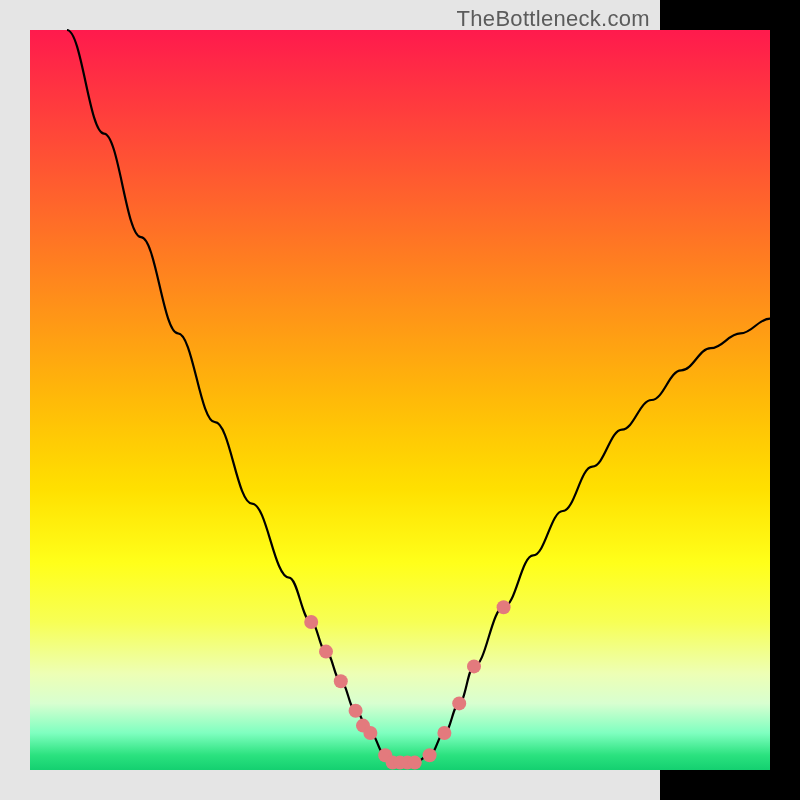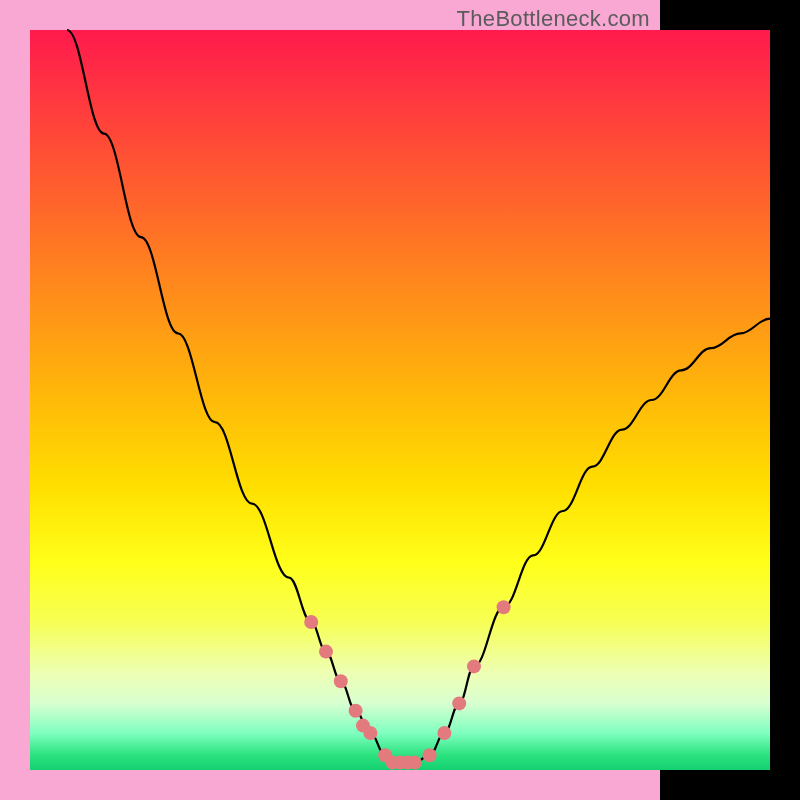--- a/index.html
+++ b/index.html
@@ -8,21 +8,21 @@
     width: 800px;
     height: 800px;
     overflow: hidden;
     background: #000;
     font-family: Arial, Helvetica, sans-serif;
   }
   .frame {
     position: relative;
     width: 660px;
     height: 800px;
-    background: #f9a8d4;
+    background: #e5e5e5;
   }
   .plot-area {
     position: absolute;
     left: 30px;
     top: 30px;
     width: 740px;
     height: 740px;
     background: linear-gradient(to bottom,
       #ff1a4d 0%,
       #ff3a3e 10%,

